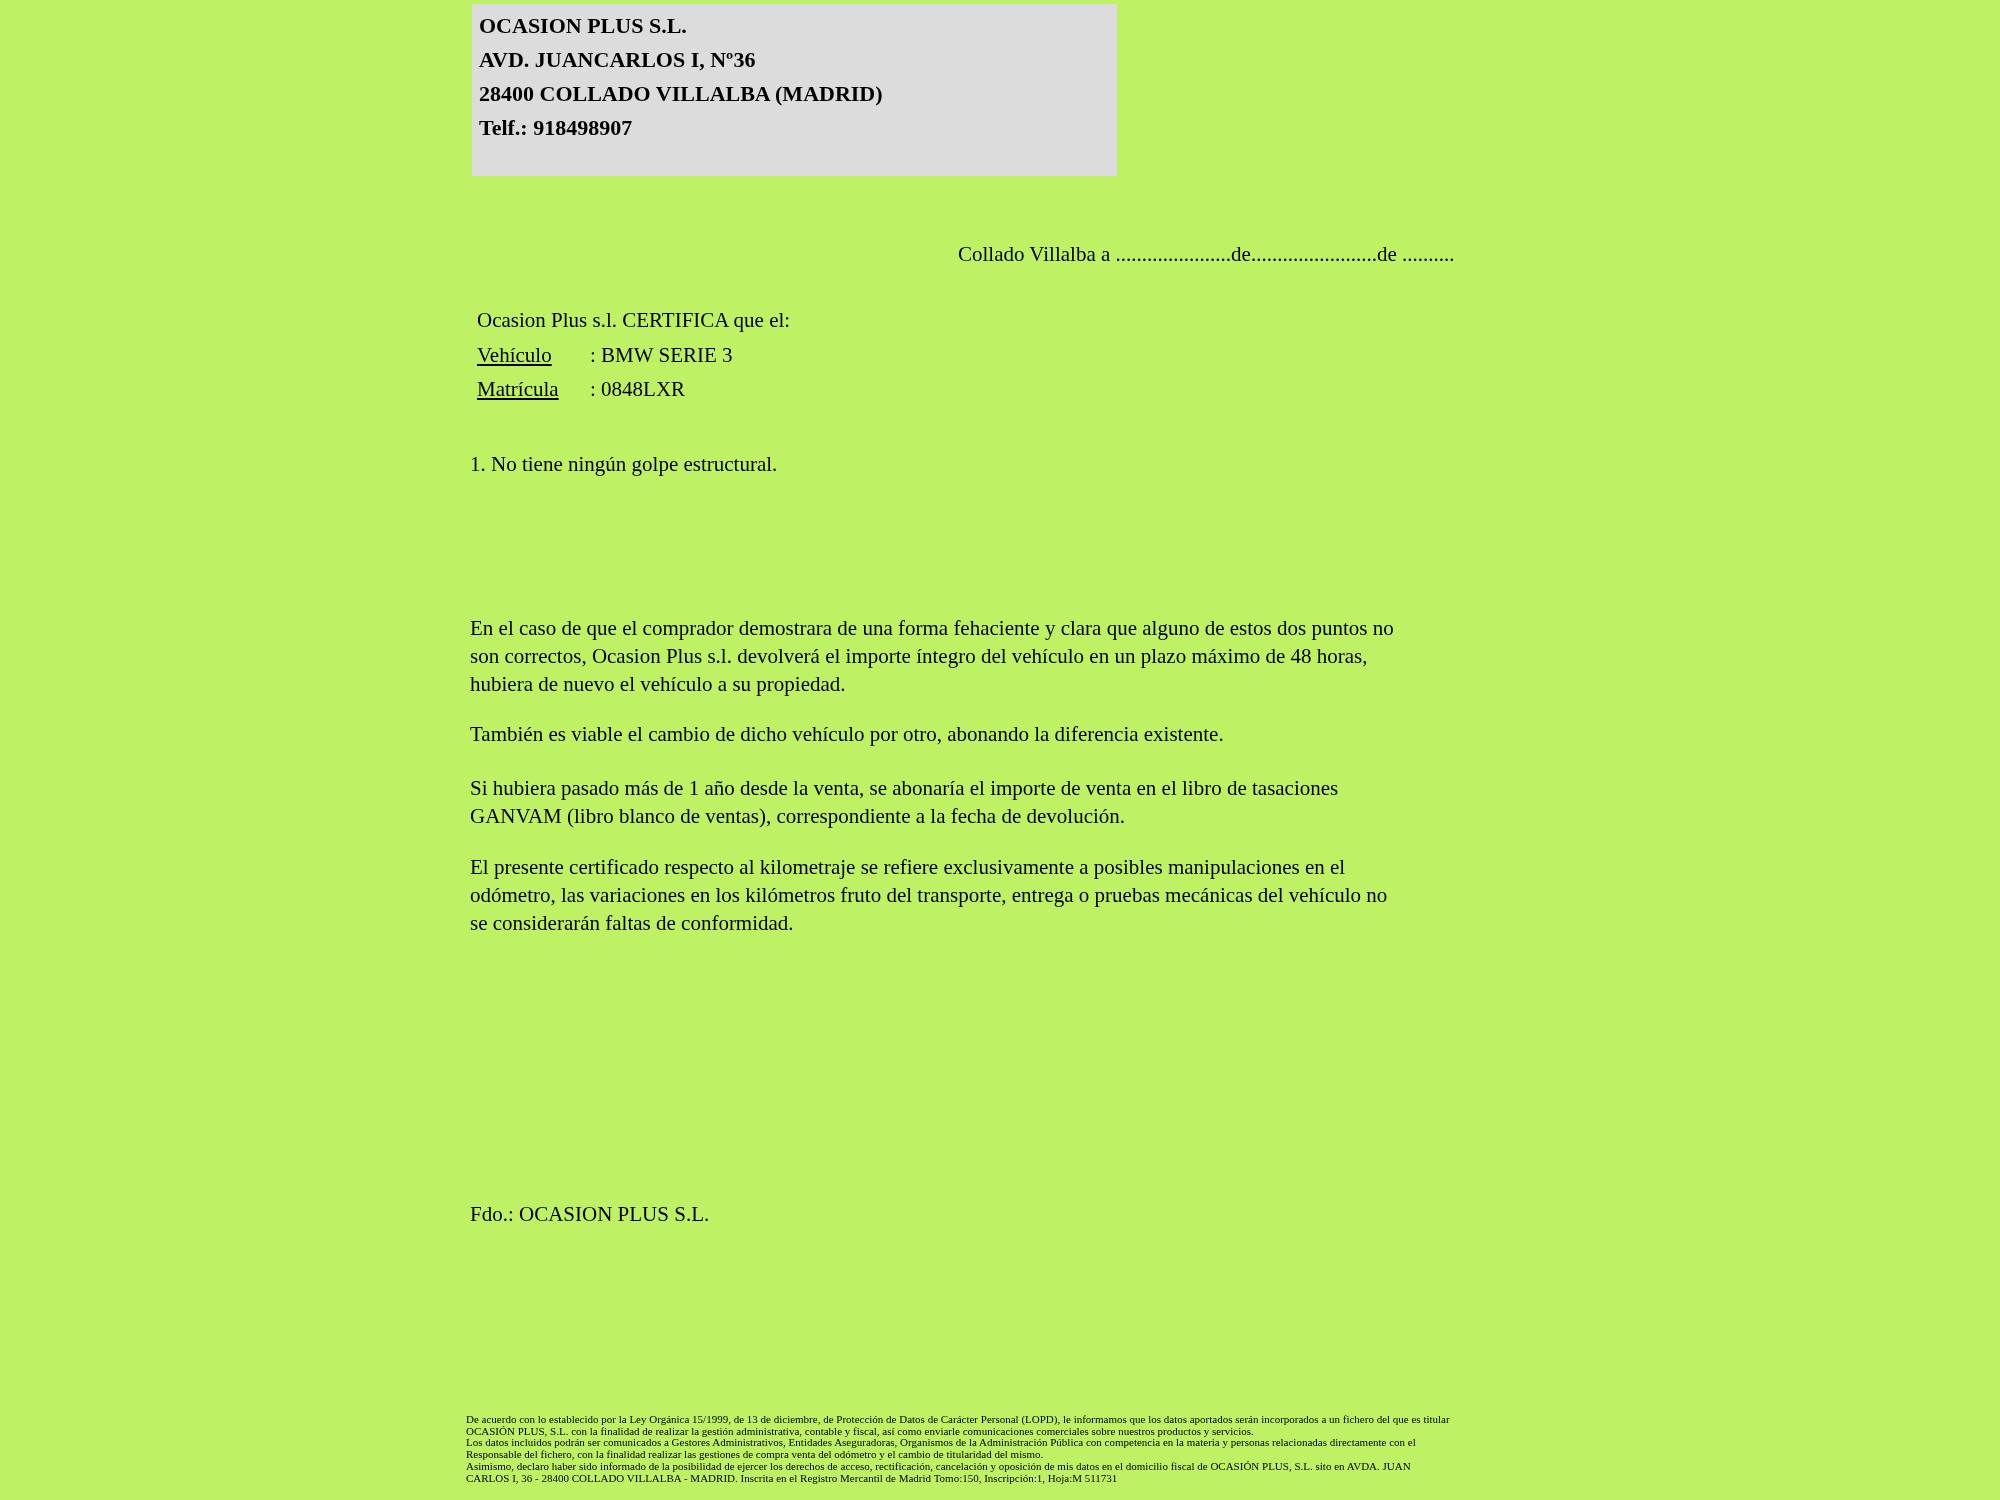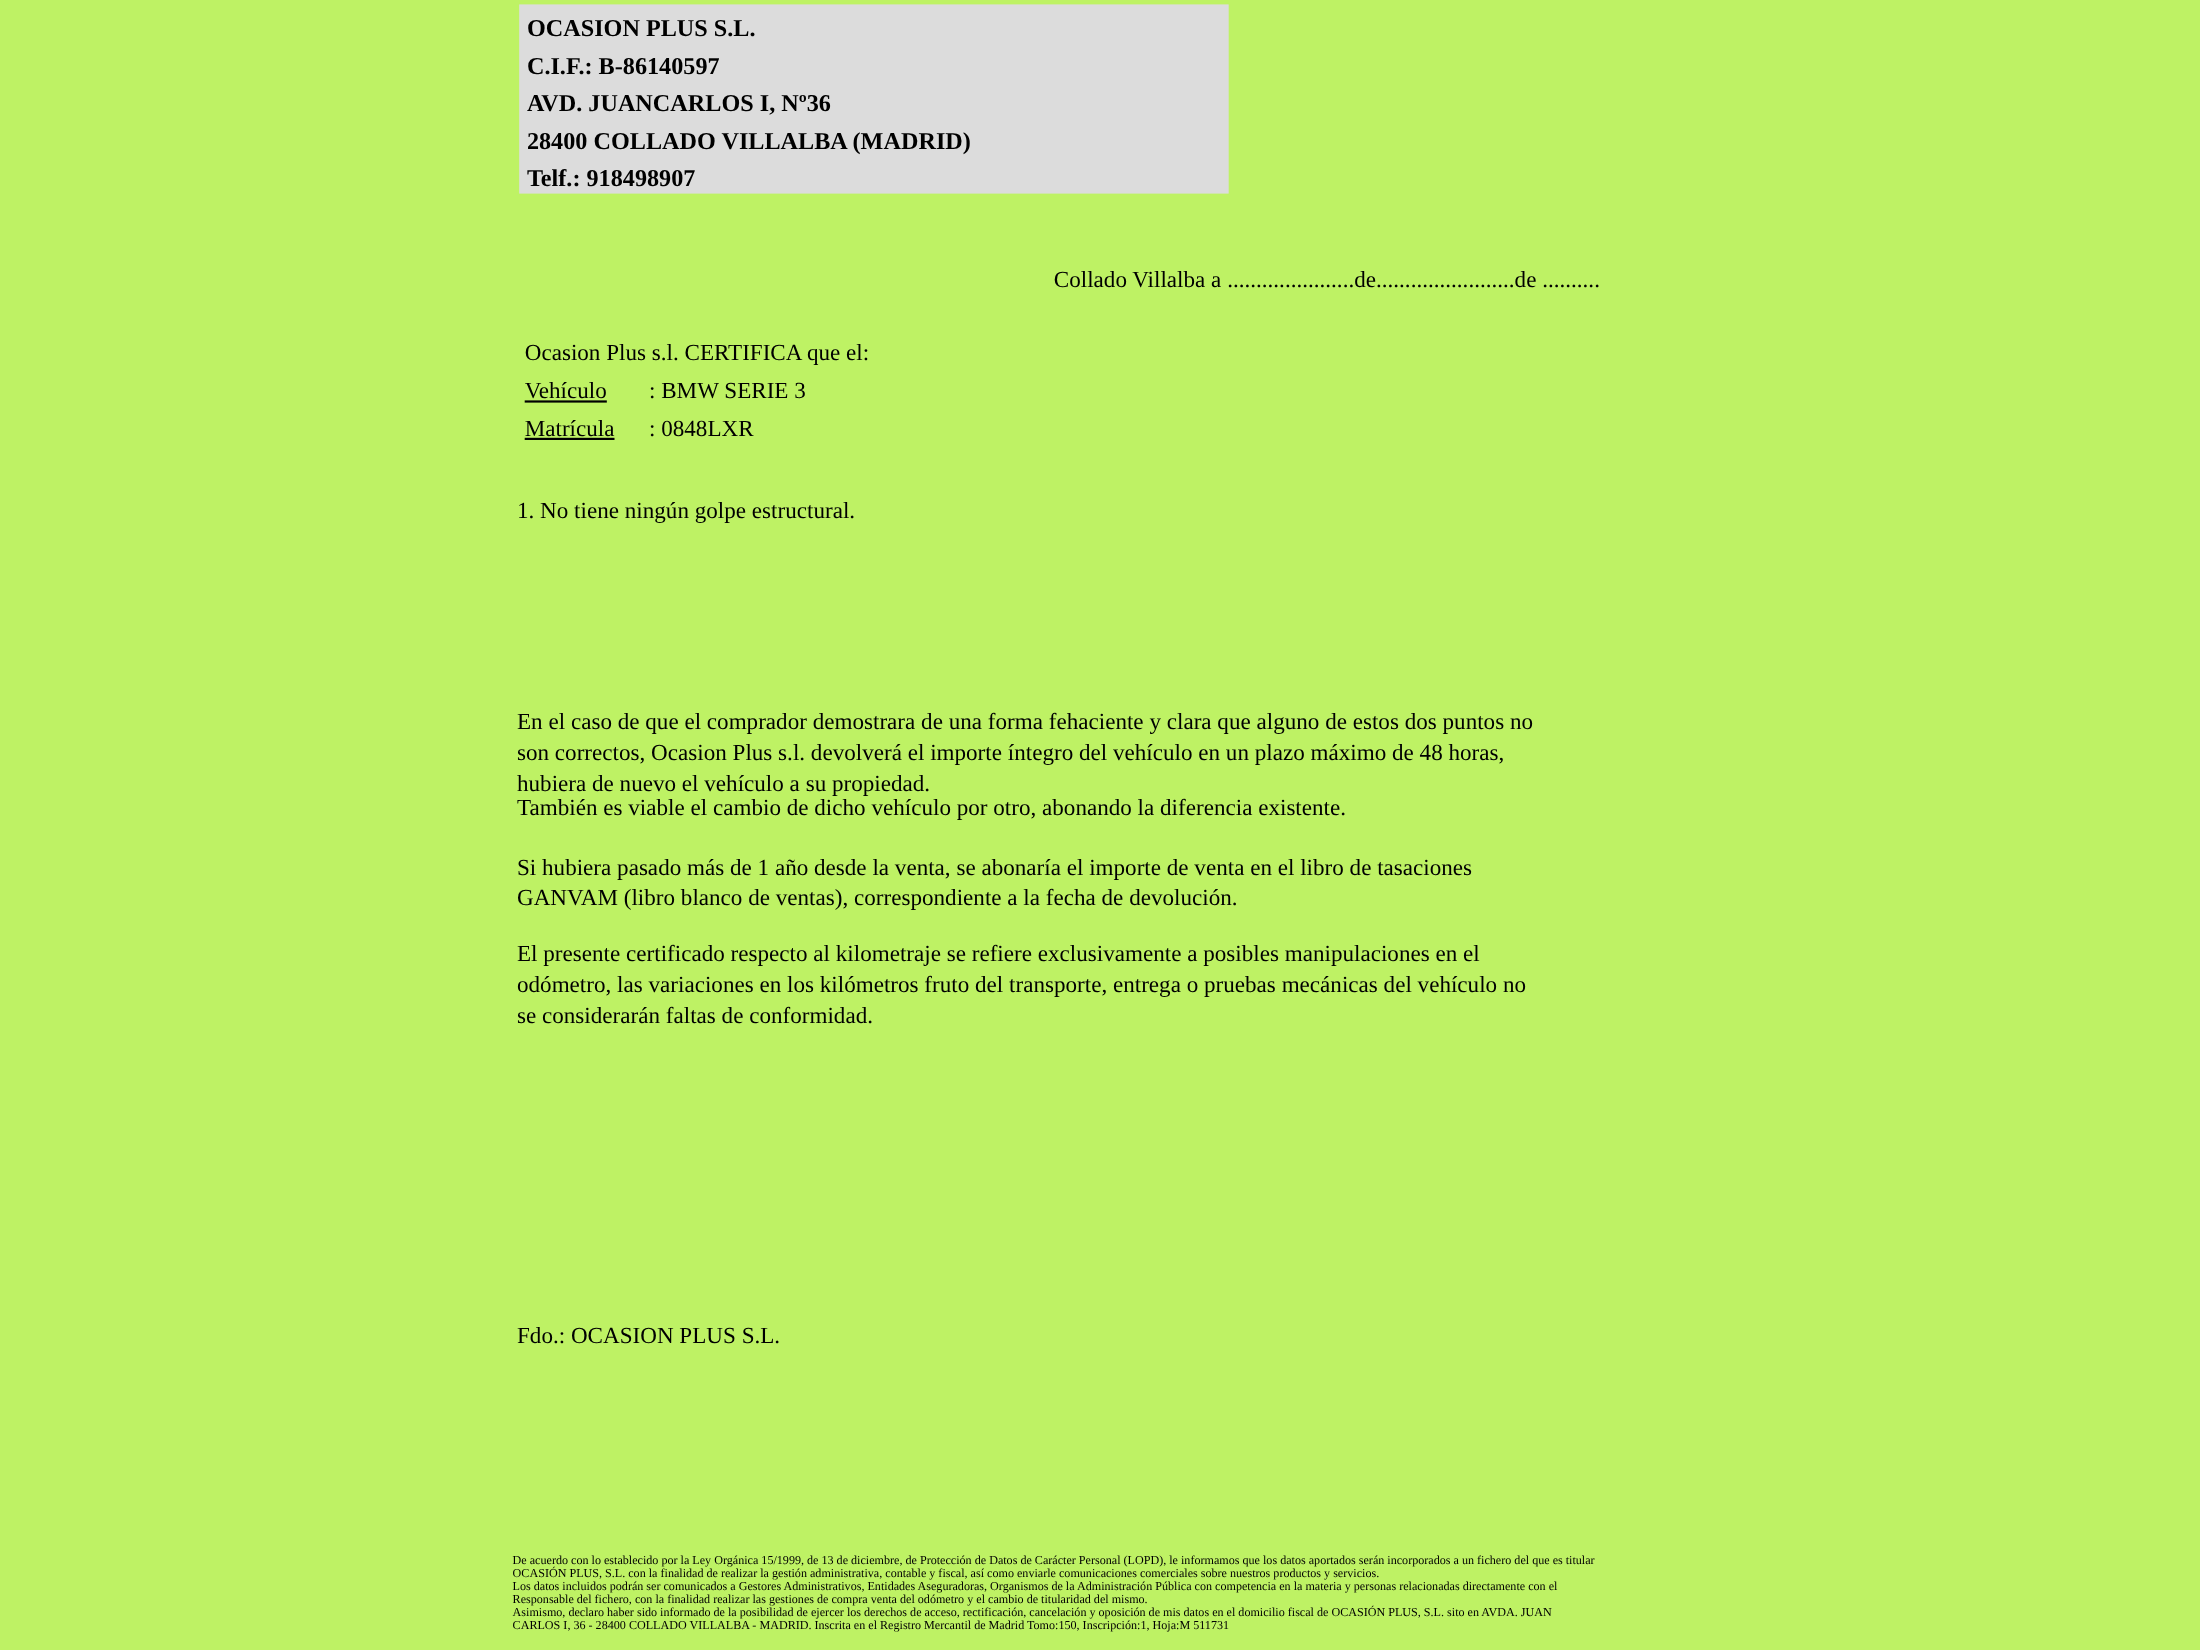--- a/index.html
+++ b/index.html
@@ -70,21 +70,21 @@
   .item-2 { top: 505px; }
 
   
   .paragraph {
     position: absolute;
     left: 470px;
     width: 1110px;
     font-size: 21px;
     line-height: 28px;
   }
-  .para-1 { top: 614px; margin-top: 28px; }
+  .para-1 { top: 614px; }
   .para-2 { top: 720px; }
   .para-3 { top: 774px; }
   .para-4 { top: 853px; }
 
   
   .signature {
     position: absolute;
     left: 470px;
     top: 1202px;
     font-size: 21px;
@@ -104,21 +104,20 @@
     white-space: nowrap;
   }
 </style>
 </head>
 <body>
 
 <div class="page" style="background: #bef264; color: rgb(0, 0, 0);">
 
   <div class="header-box" style="background: rgb(220, 220, 220);">
     <div>OCASION PLUS S.L.</div>
-    <div>C.I.F.: B-86140597</div>
     <div>AVD. JUANCARLOS I, Nº36</div>
     <div>28400 COLLADO VILLALBA (MADRID)</div>
     <div>Telf.: 918498907</div>
   </div>
 
   <div class="date-line">Collado Villalba a ......................de........................de ..........</div>
 
   <div class="certify-block">
     <div>Ocasion Plus s.l. CERTIFICA que el:</div>
     <div class="cert-row"><span class="cert-label-wrap"><span class="underlined">Vehículo</span></span><span>: BMW SERIE 3</span></div>

